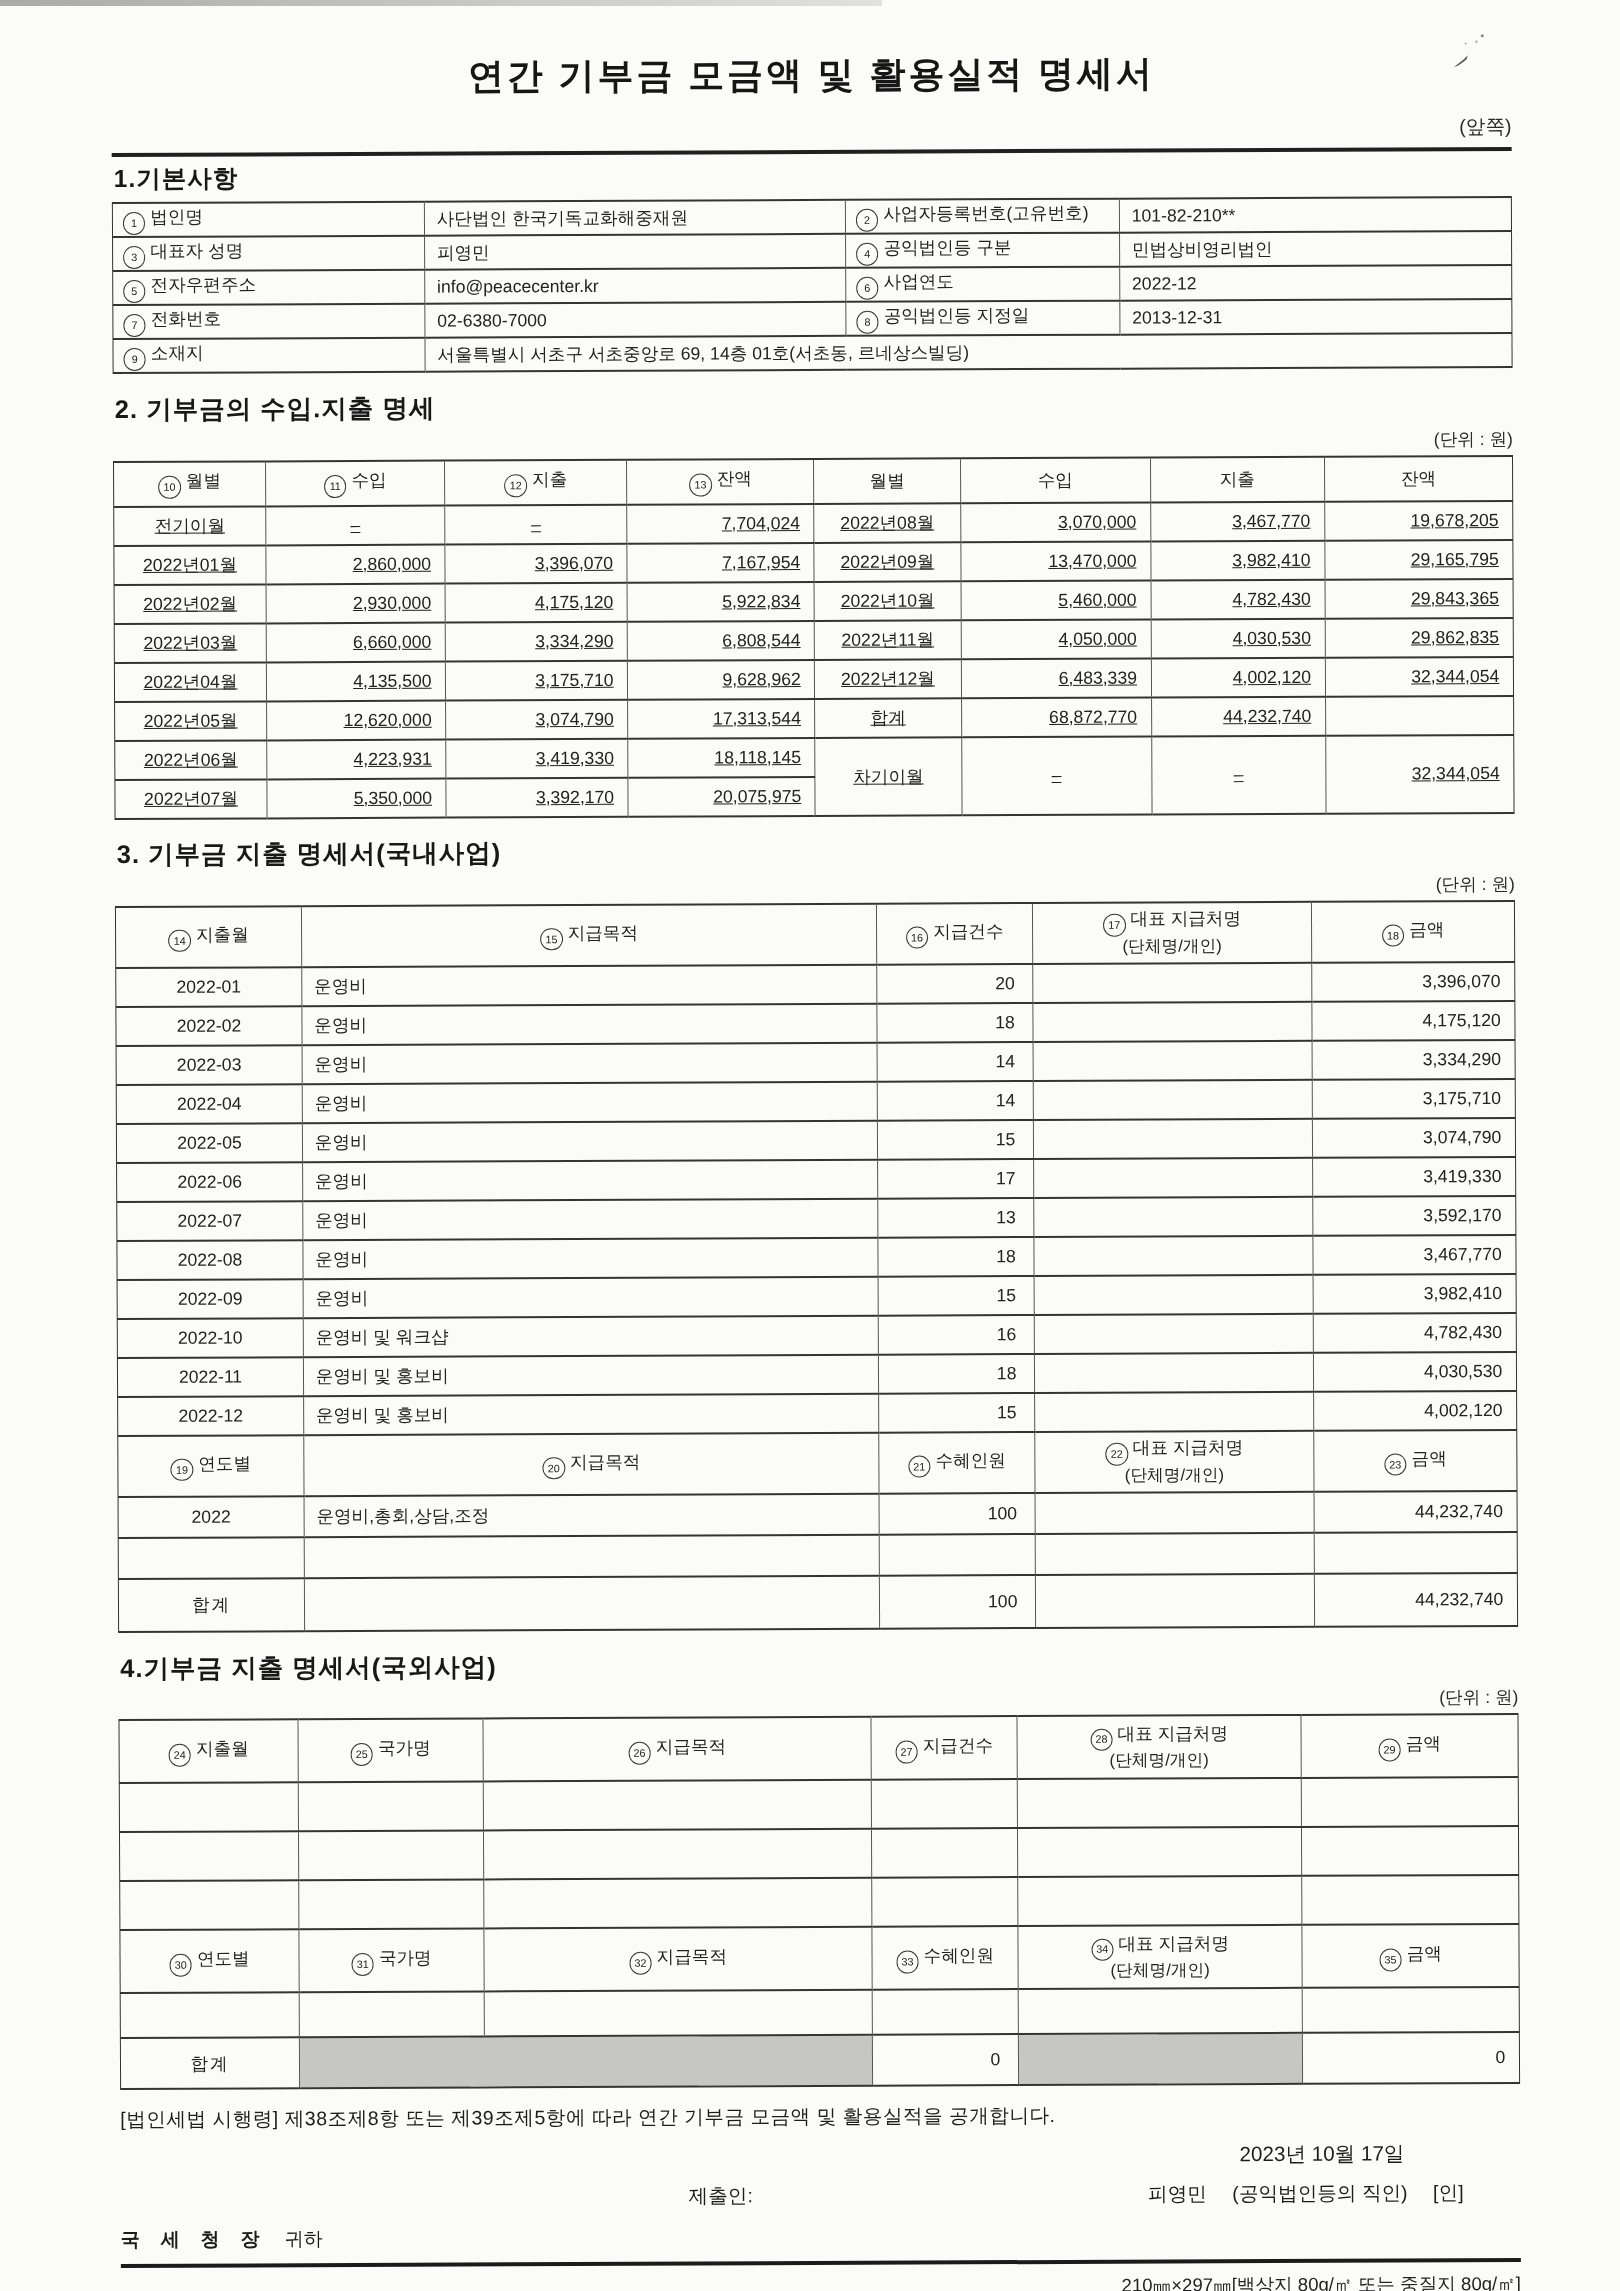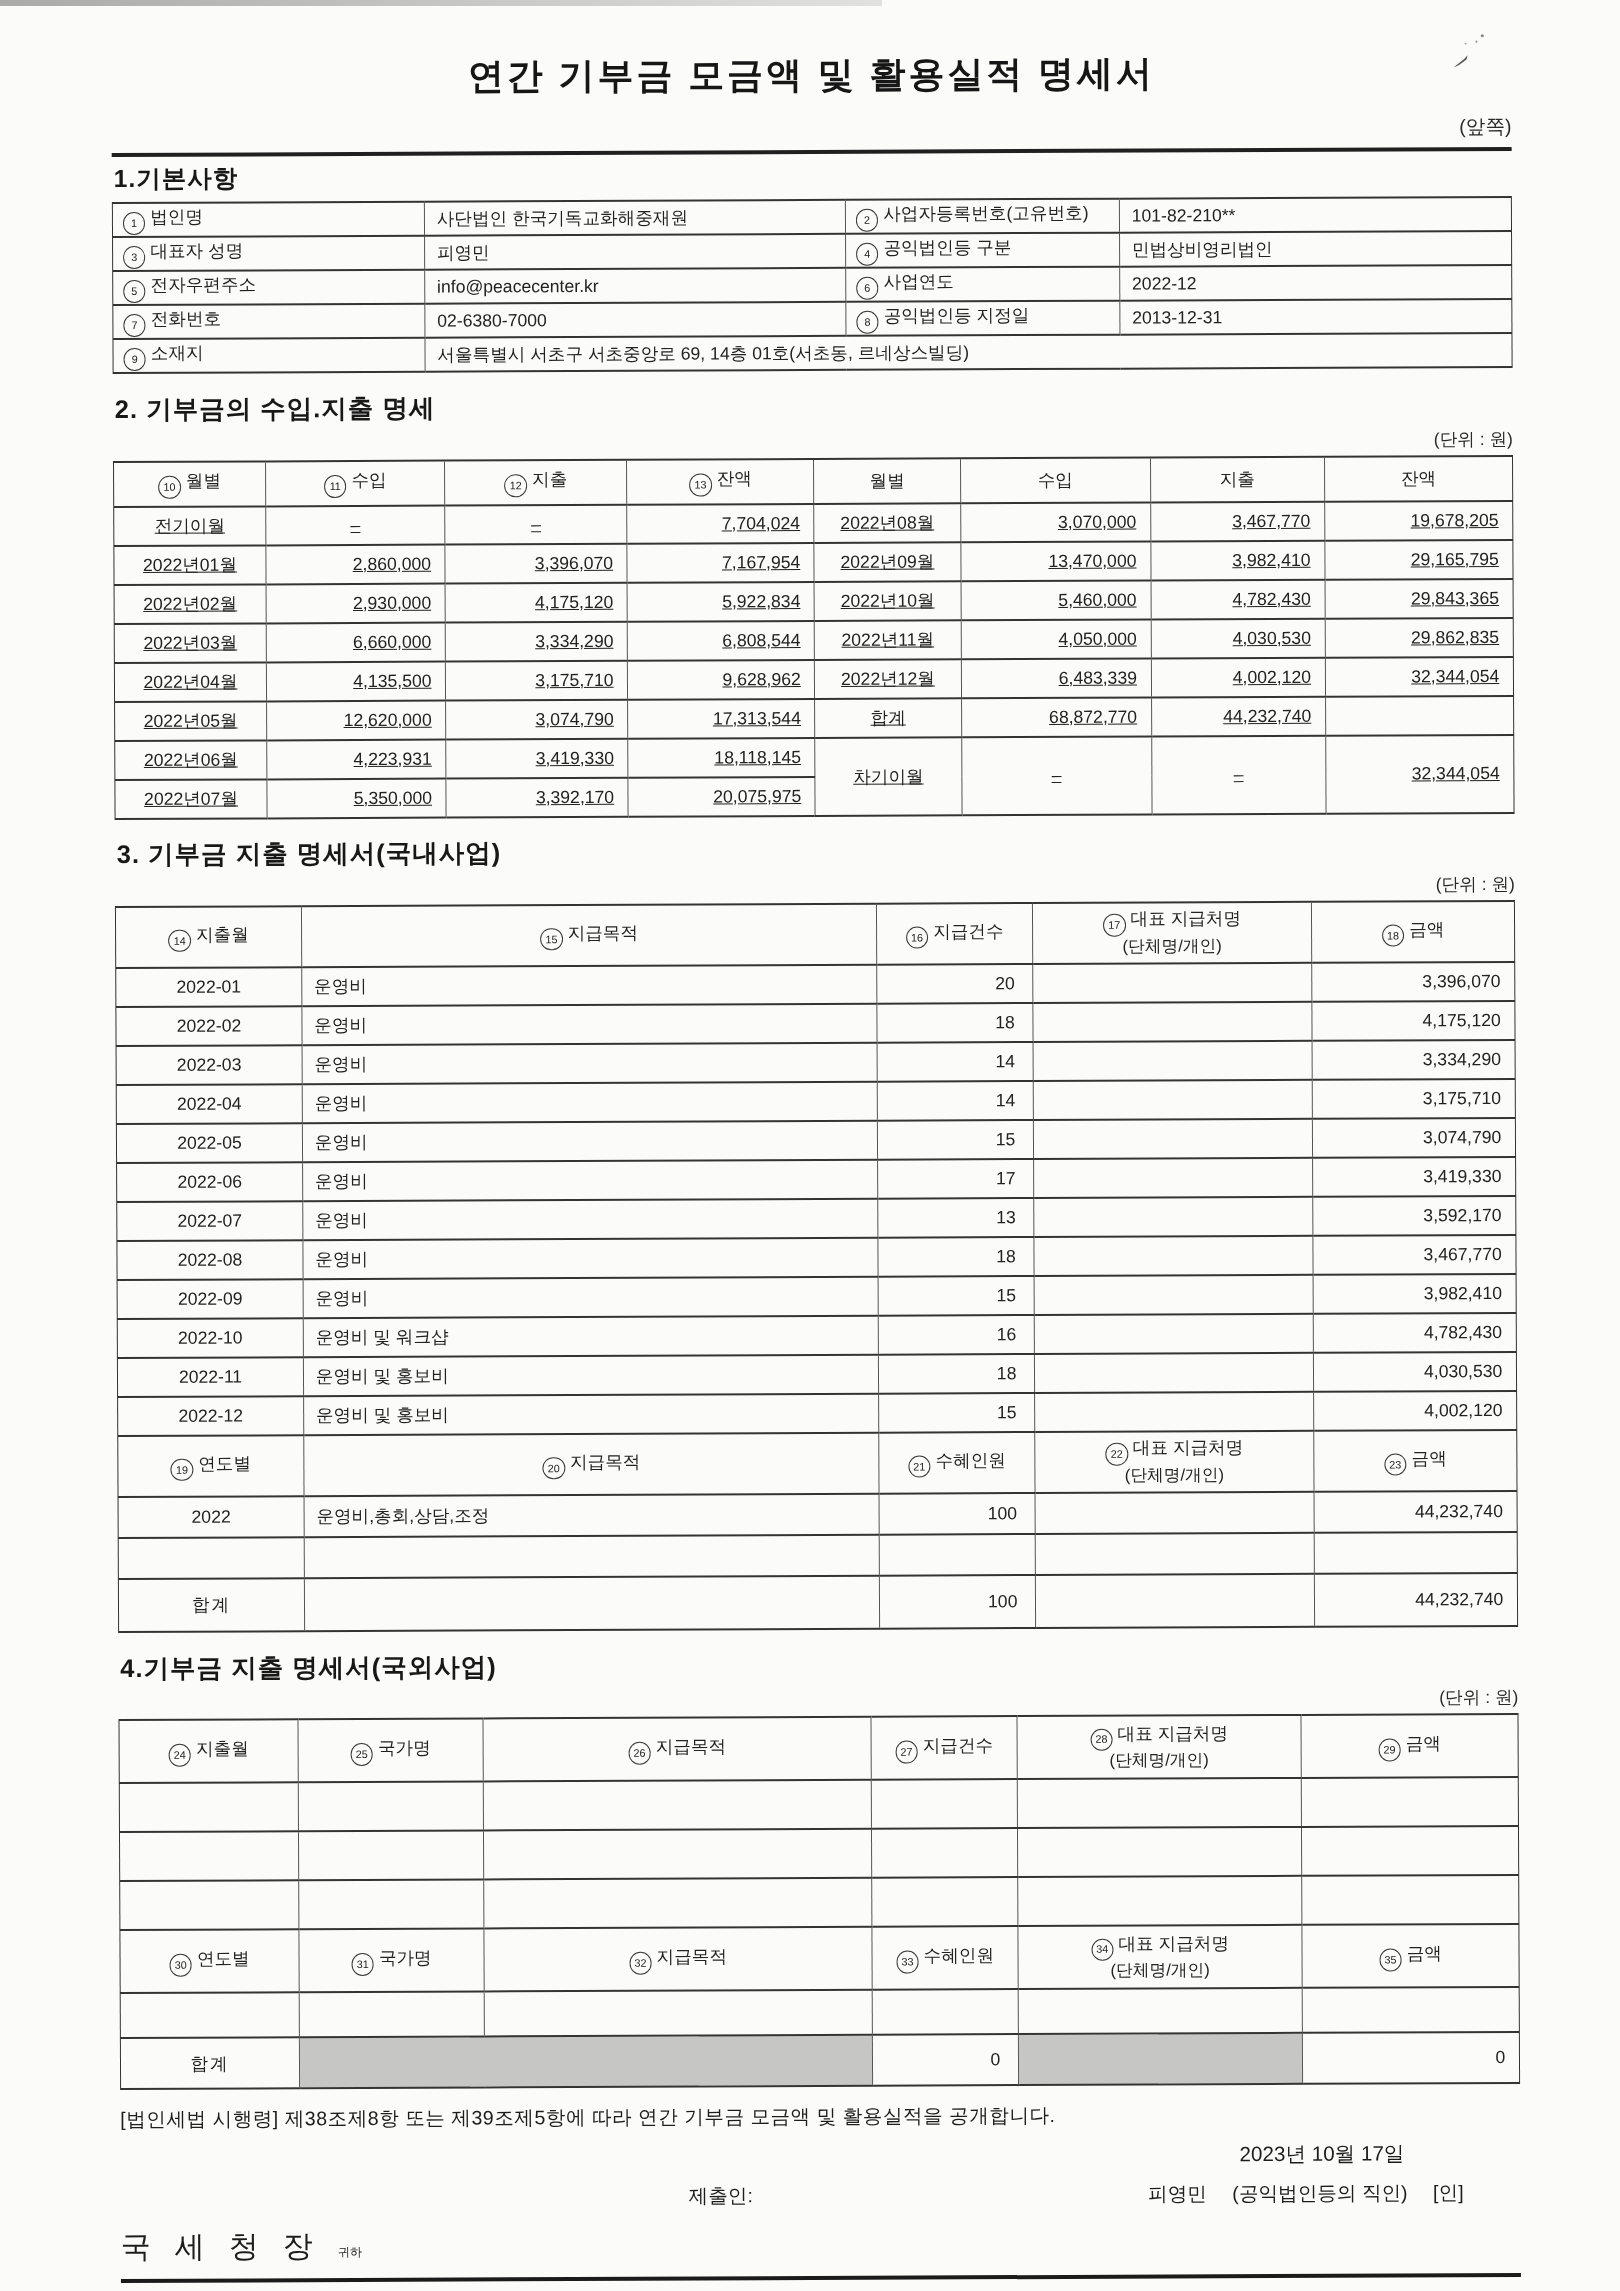--- a/index.html
+++ b/index.html
@@ -60,22 +60,22 @@
   .t4 td{height:45px;font-size:16.7px;}
   .t4 tr.short td{height:41px;}
   .t4 tr.totalr td{height:47px;}
   .shade{background:#c6c6c5;}
   .footnote{margin-top:15.7px;font-size:19.6px;color:#1d1d1d;letter-spacing:0.5px;}
   .dateline{margin-top:11.8px;font-size:20.6px;text-align:right;padding-right:116px;color:#1d1d1d;}
   .subline{margin-top:12.7px;display:flex;align-items:baseline;font-size:19.6px;color:#1d1d1d;}
   .subline .submit{margin-left:568px;}
   .subline .signgrp{margin-left:auto;margin-right:57px;display:flex;gap:25.5px;align-items:baseline;}
   .recipient{margin-top:14.7px;display:flex;align-items:baseline;gap:17.6px;}
-  .recipient .big{font-size:30px;font-weight:normal;letter-spacing:7.8px;}
-  .recipient .small{font-size:12px;}
+  .recipient .big{font-size:19px;font-weight:bold;letter-spacing:7.8px;}
+  .recipient .small{font-size:19px;}
   .botrule{margin-top:10.8px;height:3.9px;background:#1b1b1b;}
   .paper{margin-top:8.8px;text-align:right;font-size:18.6px;color:#242424;}
 </style>
 </head>
 <body>
 
 <div class="scan-top"></div>
 <svg class="pen-mark" viewBox="0 0 70 46">
   <path d="M28 34 q-8 7 -13 8 l5 -4 q6 -4 9 -8 z" fill="#5a5a5a"></path>
   <circle cx="44" cy="10" r="1.6" fill="#8a8a8a"></circle>

